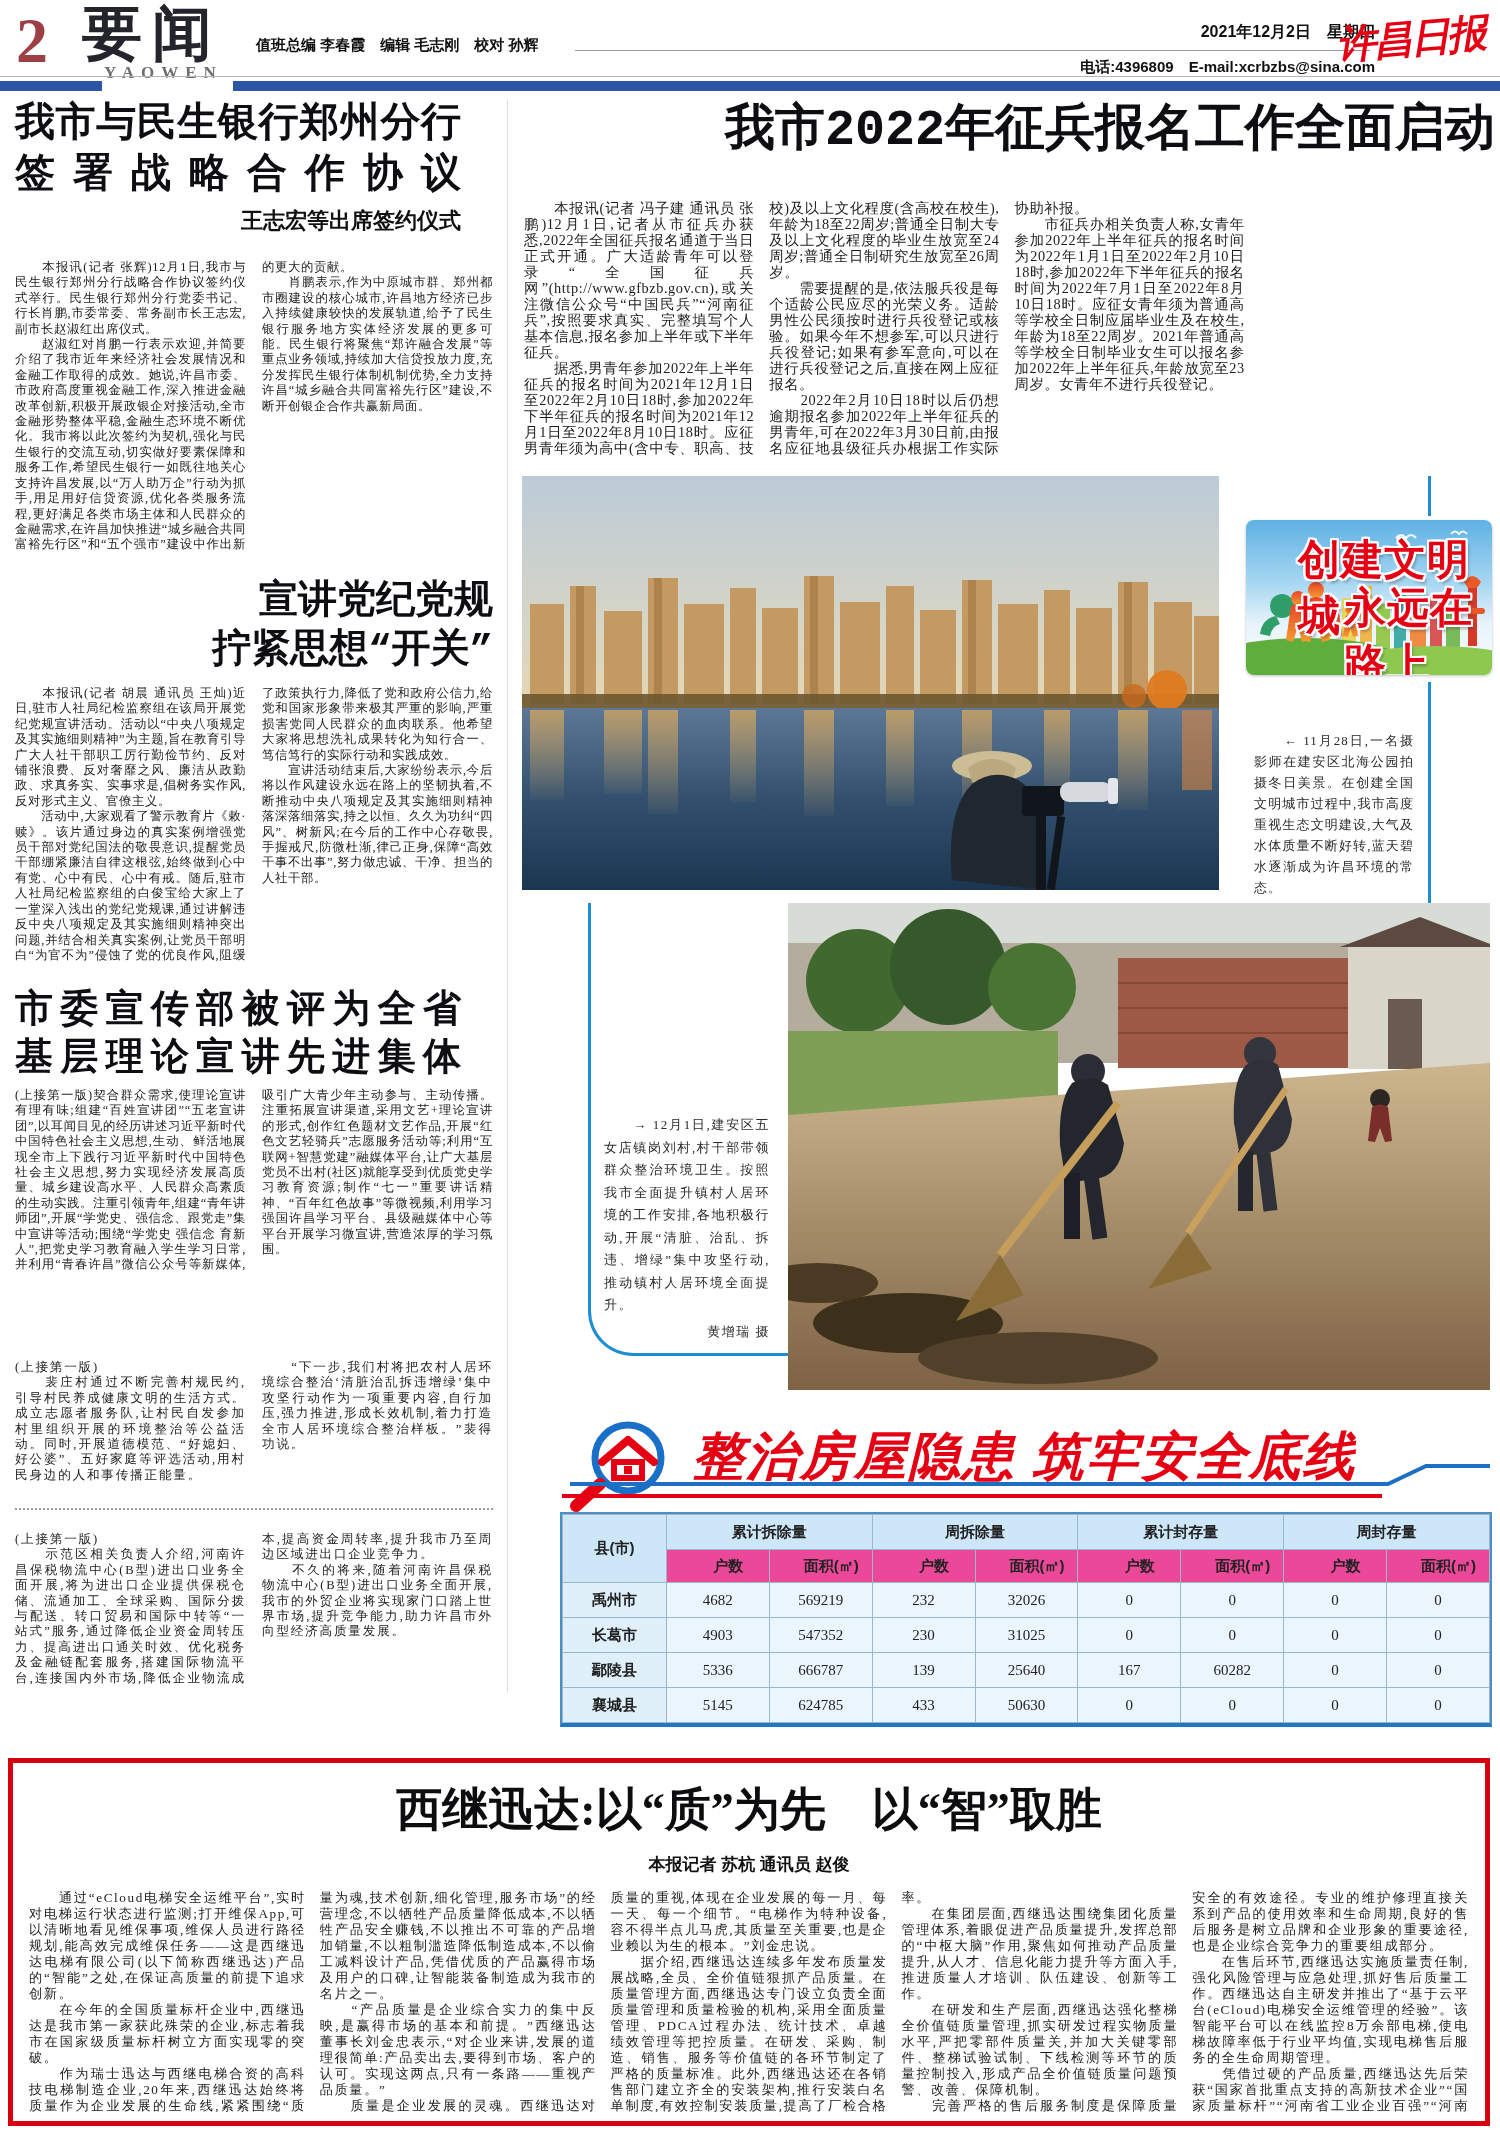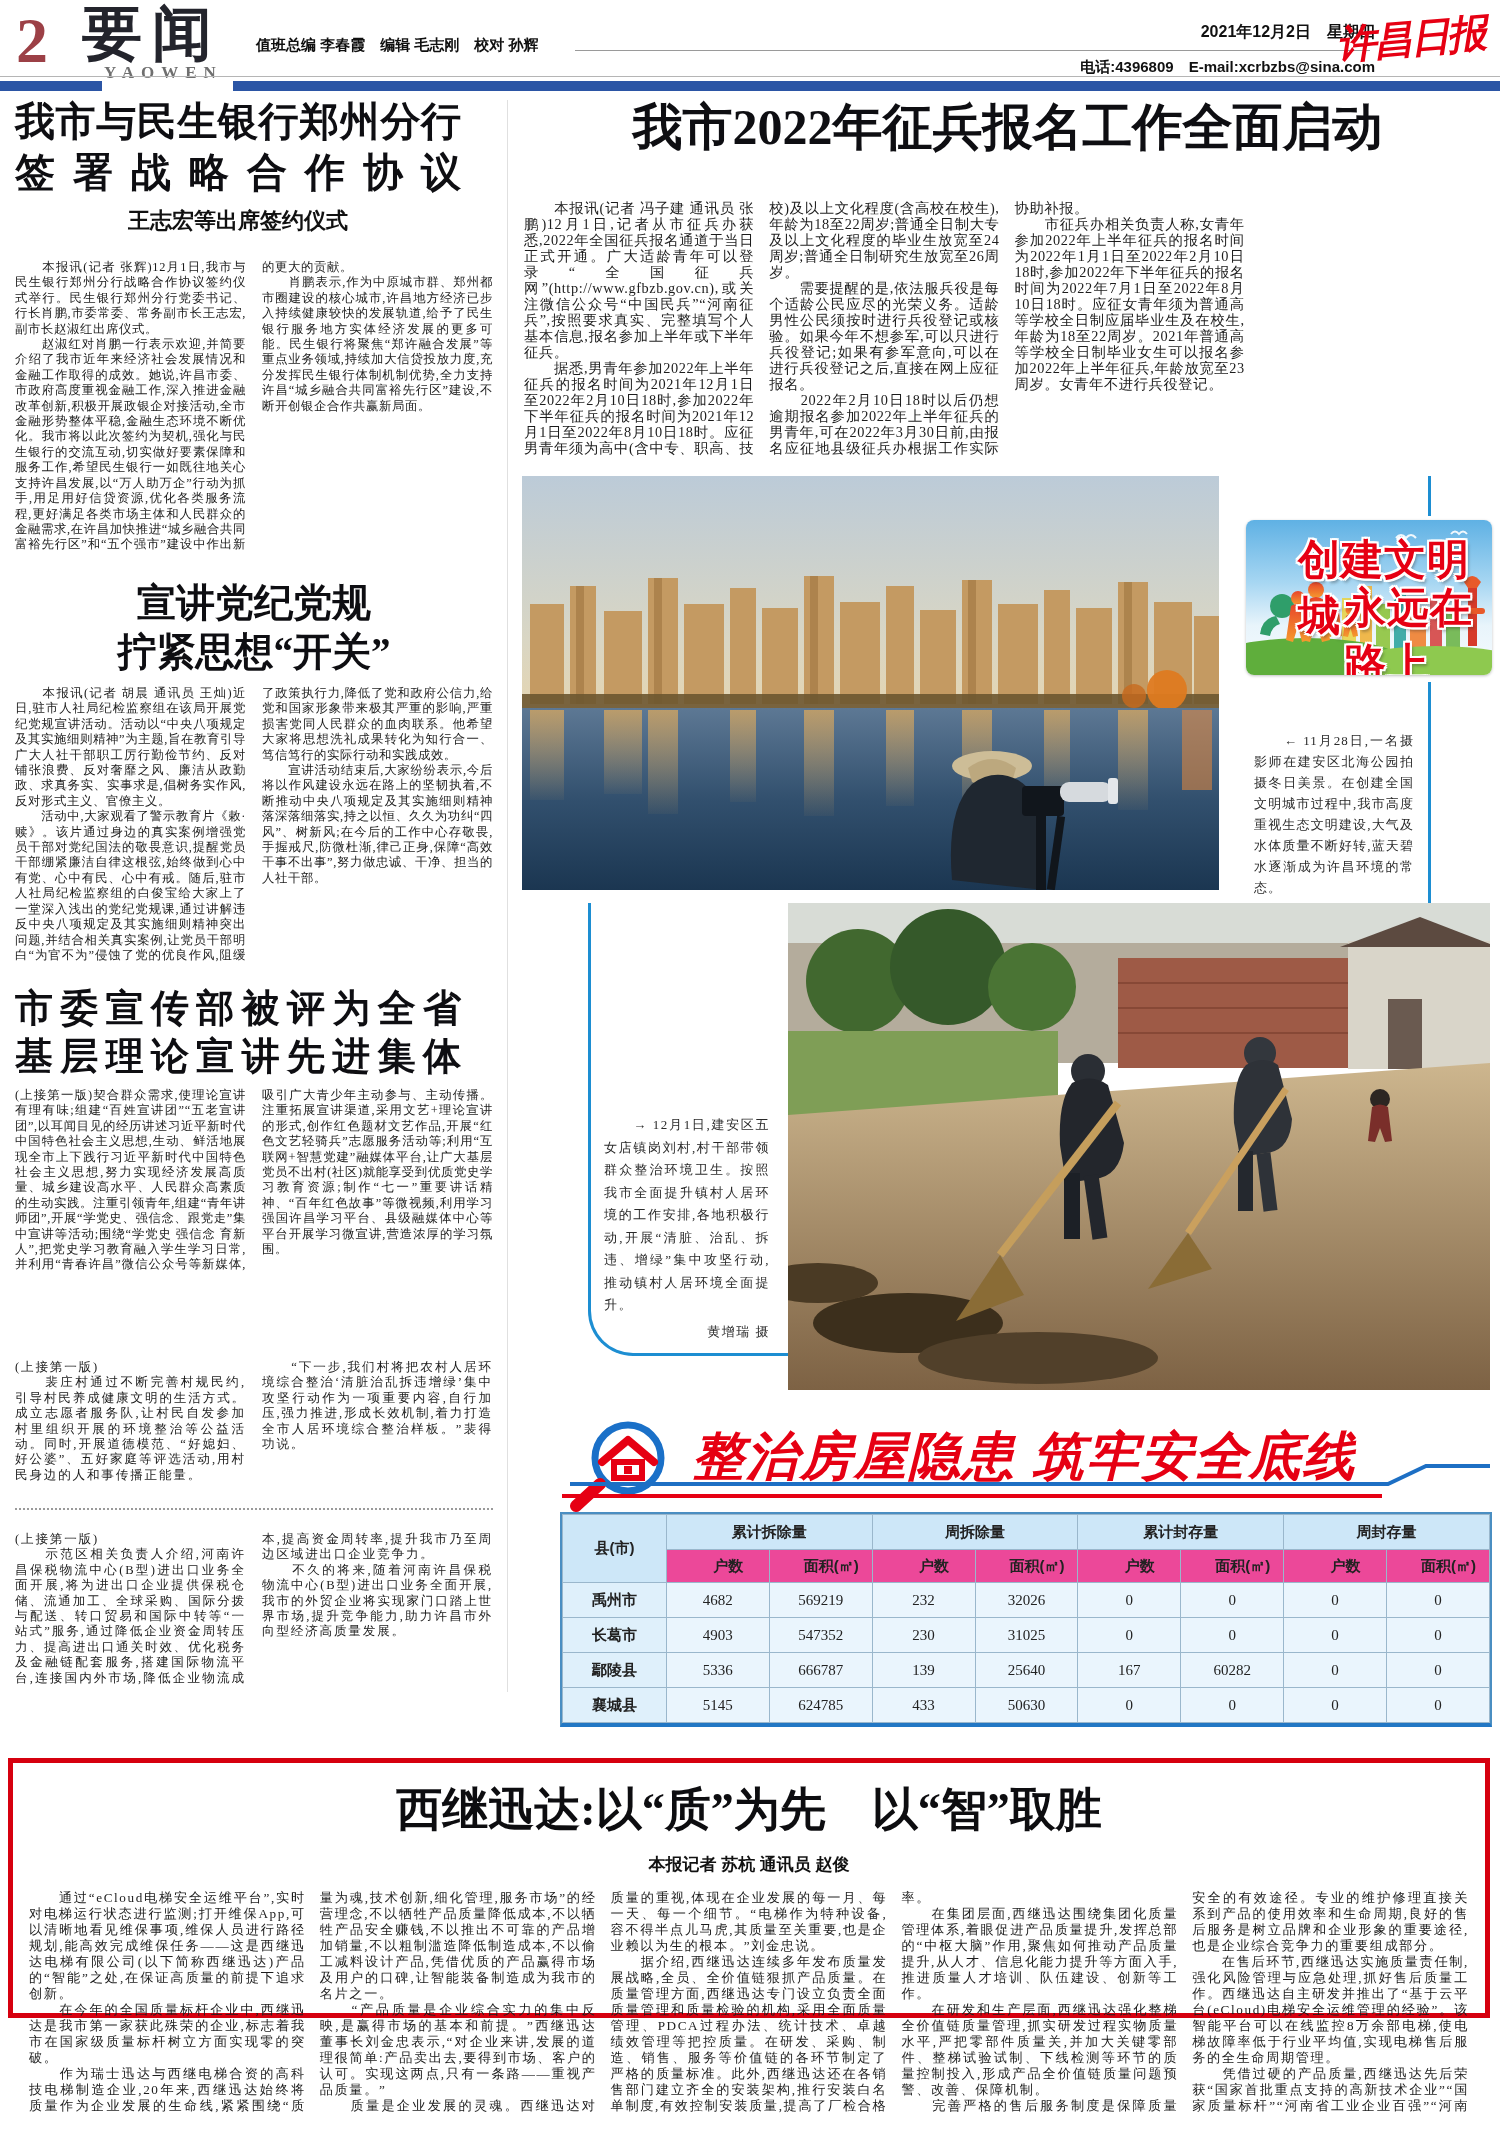--- a/index.html
+++ b/index.html
@@ -2,21 +2,21 @@
 <html><head>
 <meta charset="utf-8">
 <style>
   html,body{margin:0;padding:0;background:#888;}
   #paper{position:relative;width:1500px;height:2130px;background:#fff;overflow:hidden;
          font-family:"Liberation Serif","DejaVu Serif",serif;color:#111;}
   .abs{position:absolute;}
   .serif{font-family:"Liberation Serif","DejaVu Serif",serif;}
   .sans{font-family:"Liberation Sans","DejaVu Sans",sans-serif;}
   .jl{text-align:justify;text-align-last:justify;}
-  .ctr{text-align:center;}
+  .ctr{text-align:right;font-family:Liberation Mono, monospace;}
   .art-body{white-space:pre-wrap;text-align:justify;column-fill:auto;overflow:hidden;color:#1c1c1c;}
   .headline{font-weight:900;color:#0e0e12;}
   
   .pagenum{left:16px;top:4px;font-size:64px;font-weight:900;color:#9c4046;}
   .sectitle{left:82px;top:-6px;font-size:60px;font-weight:900;color:#23242c;letter-spacing:10px;}
   .pinyin{left:104px;top:63px;font-size:17px;color:#6f6f6f;letter-spacing:7px;font-weight:bold;}
   .staff{left:256px;top:36px;font-size:15px;font-weight:bold;color:#101010;}
   .hr-mid{left:575px;top:50px;width:795px;height:1px;background:#9a9a9a;}
   .date{left:1130px;top:22px;width:245px;font-size:16px;font-weight:bold;text-align:right;}
   .contact{left:990px;top:58px;width:385px;font-size:15px;font-weight:bold;text-align:right;}
@@ -60,21 +60,21 @@
   .banner-text{left:692px;top:1422px;font-size:52px;font-weight:900;font-style:italic;color:#e60013;
                font-family:"Liberation Sans","DejaVu Sans",sans-serif;letter-spacing:2px;}
   table.demo{border-collapse:collapse;width:928px;font-family:"Liberation Sans","DejaVu Sans",sans-serif;}
   table.demo th,table.demo td{border:1px solid #9ab7cc;text-align:center;font-size:15px;color:#222;}
   table.demo th{background:#cde7f8;font-weight:bold;height:32px;}
   table.demo tr.sub th{background:#ec4899;height:30px;padding-left:22px;}
   table.demo td{height:32px;background:#eaf5fd;font-family:"Liberation Serif","DejaVu Serif",serif;}
   table.demo td.cname{font-family:"Liberation Sans","DejaVu Sans",sans-serif;font-weight:bold;background:#dff0fb;}
   .demo-wrap{left:560px;top:1512px;border:2px solid #4a8ec2;border-bottom:4px solid #2277c4;}
   
-  .redbox{left:8px;top:1758px;width:1482px;height:260px;border:5px solid #d6000f;box-sizing:border-box;background:#fff;}
+  .redbox{left:8px;top:1758px;width:1482px;height:368px;border:5px solid #d6000f;box-sizing:border-box;background:#fff;}
   .xiji-t{margin-top:16px;font-size:46px;font-weight:900;text-align:center;color:#0d0d10;}
   .xiji-by{margin-top:12px;font-size:17px;font-weight:bold;text-align:center;
            font-family:"Liberation Sans","DejaVu Sans",sans-serif;}
   .xiji-b{margin:14px 16px 0 16px;height:238px;column-count:5;column-gap:14px;
           font-size:13.2px;line-height:16px;letter-spacing:1.6px;}
 </style>
 </head>
 <body>
 
 <div id="paper">

